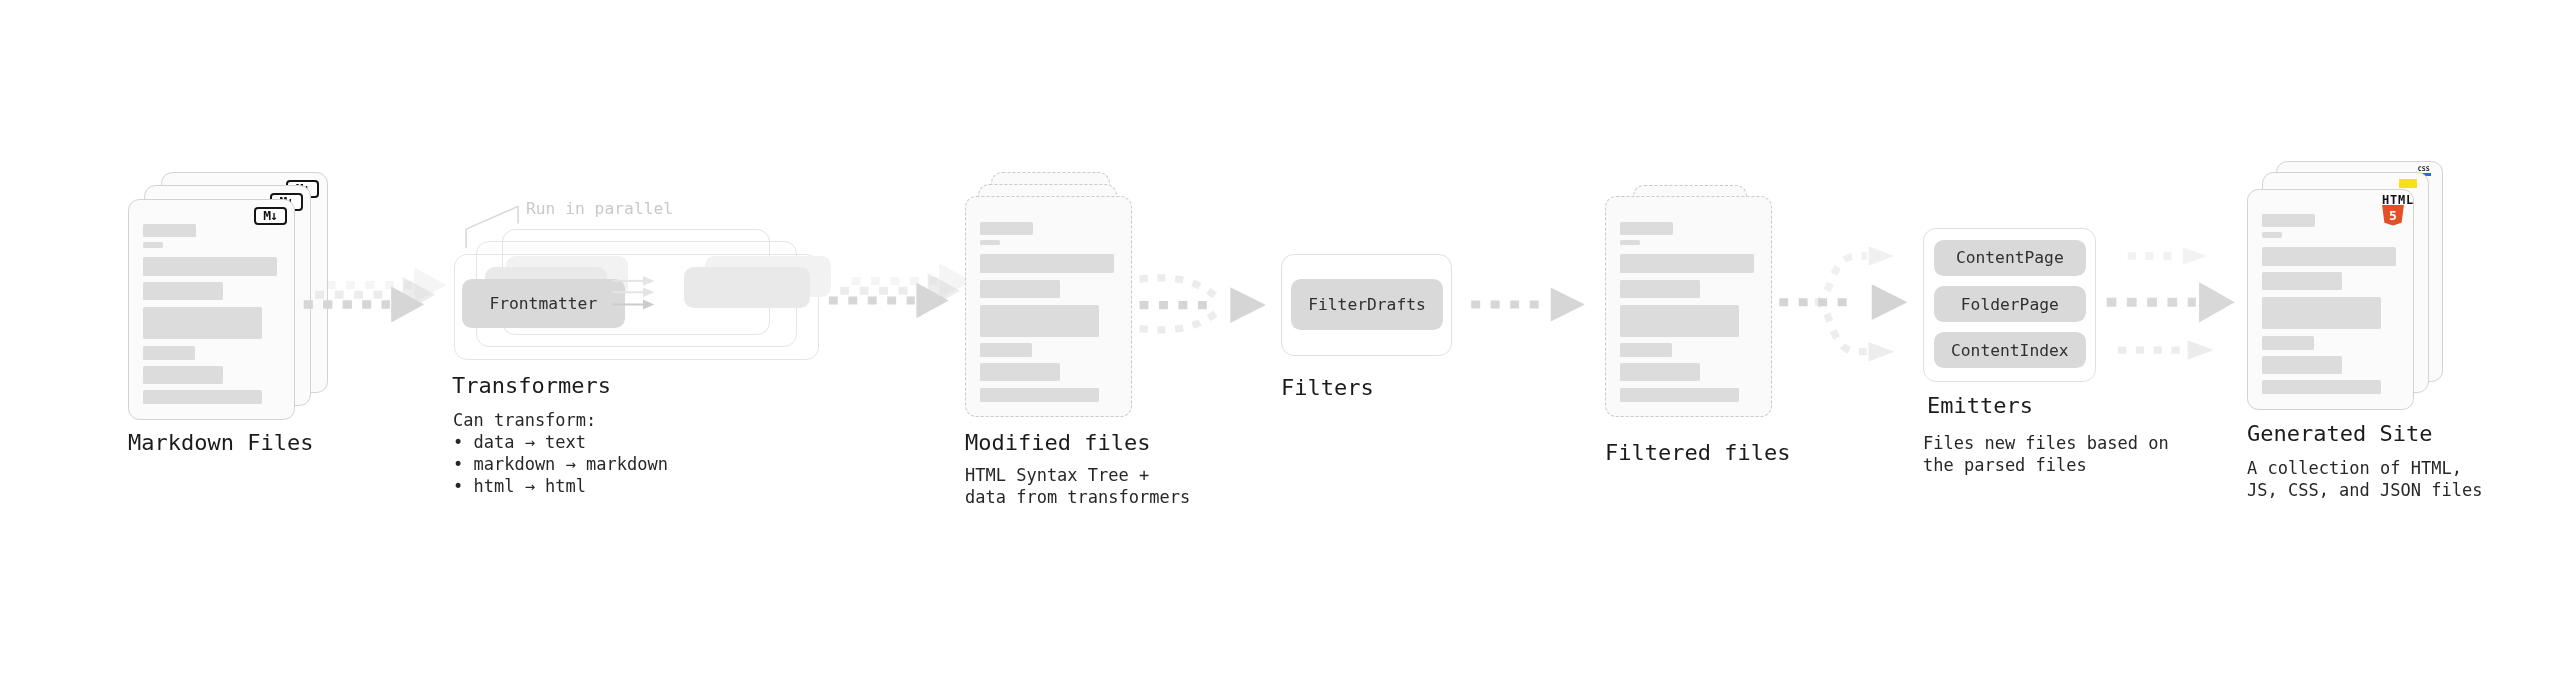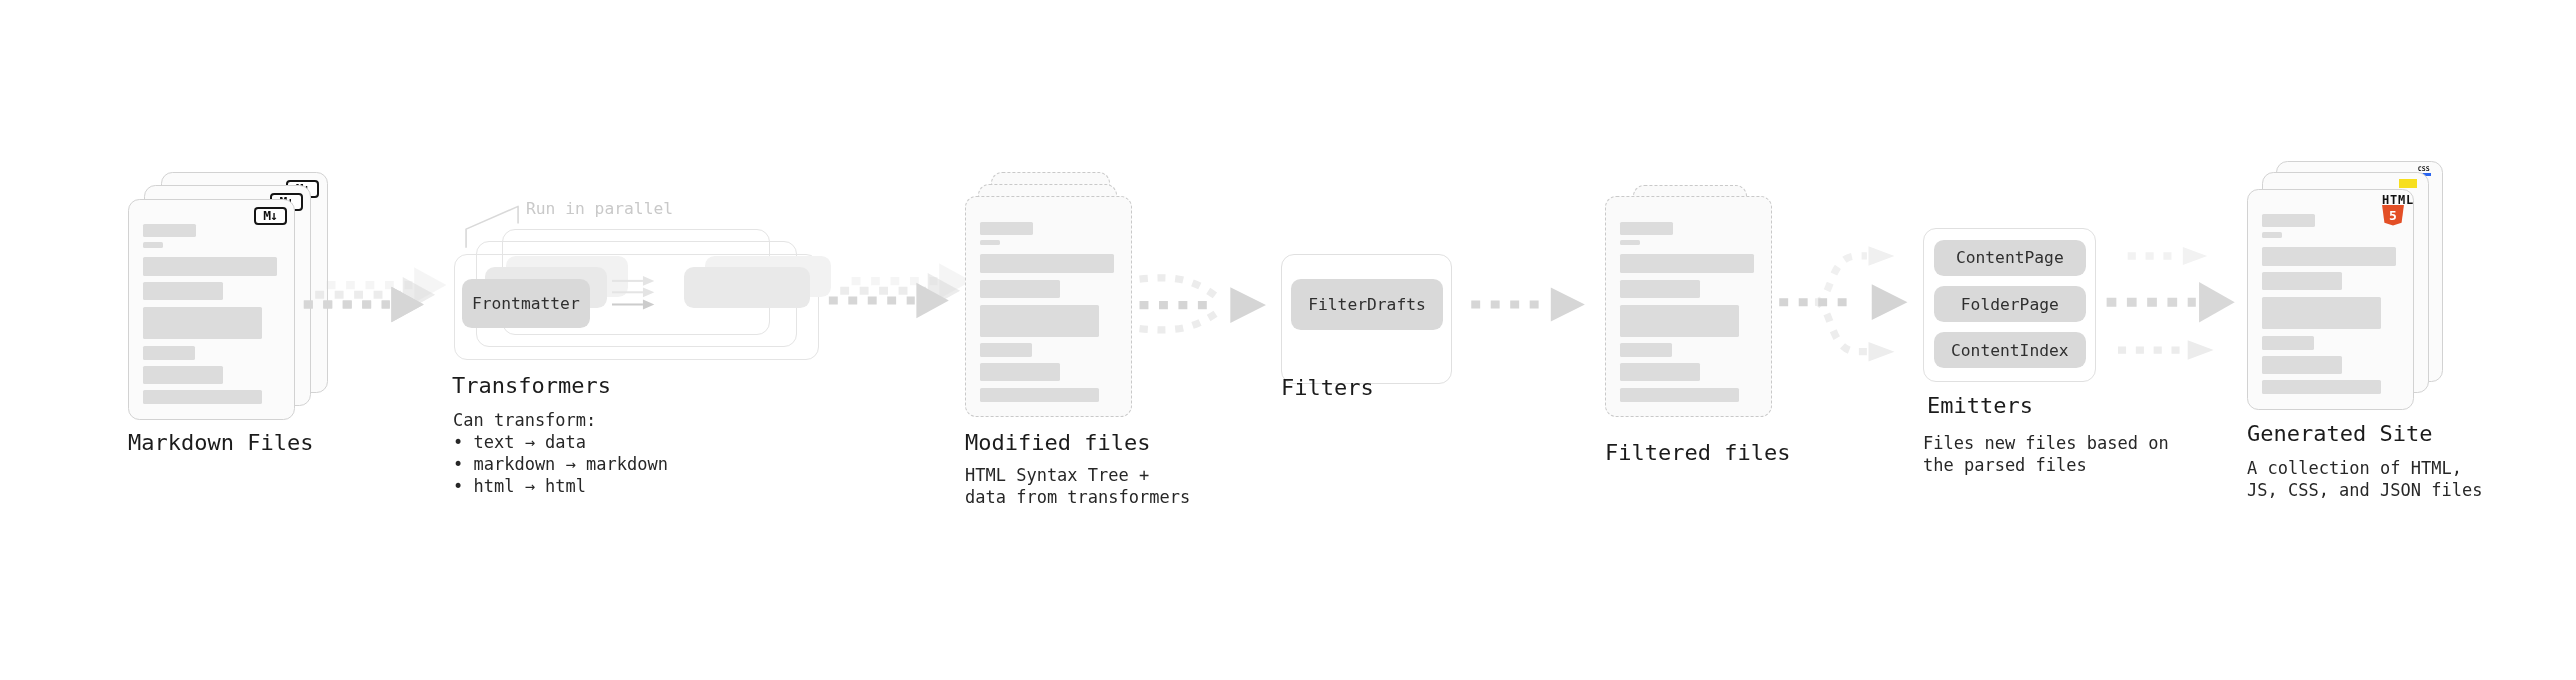--- a/index.html
+++ b/index.html
@@ -99,39 +99,39 @@
   <div class="stack" style="left:452px;top:195px;width:382px;height:175px;">
     <svg style="left:0;top:0;" width="98" height="65" viewBox="0 0 120 80">
       <path d="M81,35 L81,14 L17,42 L17,65" fill="none" stroke="#d9d9d9" stroke-width="2" stroke-linejoin="round"></path>
     </svg>
     <div class="note" style="left:74px;top:4.1px;text-align:center;">Run in parallel</div>
     <div class="outline-box" style="left:50px;top:34px;width:268px;height:106px;"></div>
     <div class="outline-box" style="left:23.6px;top:46px;width:321px;height:106px;"></div>
     <div class="outline-box" style="left:1.6px;top:59px;width:365px;height:106px;"></div>
     <div class="ghost g2" style="left:54px;top:61px;width:122px;height:41px;"></div>
     <div class="ghost g1" style="left:32.5px;top:72px;width:122px;height:41px;"></div>
-    <div class="pill" style="left:9.8px;top:84px;width:128px;height:49px;">Frontmatter</div>
+    <div class="pill" style="left:9.8px;top:84px;width:163px;height:49px;">Frontmatter</div>
     <div class="ghost g2" style="left:253px;top:61px;width:126px;height:41px;"></div>
     <div class="ghost g1" style="left:232px;top:72px;width:126px;height:41px;"></div>
     <svg style="left:160px;top:76px;" width="57" height="45" viewBox="0 0 70 55">
       <g stroke="#e4e4e4" fill="#e4e4e4">
         <line x1="0" y1="12" x2="38" y2="12" stroke-width="2.5"></line>
           <polygon points="38,6 38,18 52,12" stroke="none"></polygon>
         <line x1="0" y1="26" x2="38" y2="26" stroke-width="2.5"></line>
           <polygon points="38,20 38,32 52,26" stroke="none"></polygon>
       </g>
       <g stroke="#cccccc" fill="#cccccc">
         <line x1="0" y1="41" x2="38" y2="41" stroke-width="2.5"></line>
           <polygon points="38,35 38,47 52,41" stroke="none"></polygon>
       </g>
     </svg>
   </div>
   <div class="sec-title" style="left:452px;top:373px;">Transformers</div>
   <div class="sec-desc" style="left:453px;top:409px;"><span>Can transform:</span>
-<span>• text → data</span>
+<span>• data → text</span>
 <span>• markdown → markdown</span>
 <span>• html → html</span></div>
 
   <svg style="left:824px;top:264px;" width="154" height="69" viewBox="0 0 190 85">
     <use href="#dashArrowShape" transform="translate(28,-24)" opacity="0.22"></use>
     <use href="#dashArrowShape" transform="translate(14,-12)" opacity="0.45"></use>
     <use href="#dashArrowShape"></use>
   </svg>
 
   <div class="stack" style="left:965px;top:172px;width:175px;height:252px;">
@@ -154,21 +154,21 @@
   <div class="sec-desc" style="left:965px;top:464px;"><span>HTML Syntax Tree +</span>
 <span>data from transformers</span></div>
 
   <svg style="left:1136px;top:267px;" width="140" height="77" viewBox="0 0 172 95">
     <path d="M4,15 C52,10 74,16 106,42" fill="none" stroke="#ececec" stroke-width="9" stroke-dasharray="10 12"></path>
     <path d="M4,76 C52,81 74,75 106,52" fill="none" stroke="#ececec" stroke-width="9" stroke-dasharray="10 12"></path>
     <line x1="4" y1="47" x2="100" y2="47" stroke="#d5d5d5" stroke-width="10" stroke-dasharray="11 13"></line>
     <polygon points="116,25 116,69 160,47" fill="#d5d5d5"></polygon>
   </svg>
 
-  <div class="white-box" style="left:1281px;top:254px;width:171px;height:130px;">
+  <div class="white-box" style="left:1281px;top:254px;width:171px;height:102px;">
     <div class="pill" style="left:9px;top:24.4px;width:152px;height:51px;">FilterDrafts</div>
   </div>
   <div class="sec-title" style="left:1281px;top:375px;">Filters</div>
 
   <svg style="left:1468px;top:284px;" width="138" height="41" viewBox="0 0 170 50">
     <line x1="4" y1="25" x2="100" y2="25" stroke="#d6d6d6" stroke-width="10" stroke-dasharray="11 13"></line>
     <polygon points="102,4 102,46 144,25" fill="#d6d6d6"></polygon>
   </svg>
 
   <div class="stack" style="left:1605px;top:185px;width:175px;height:244px;">

